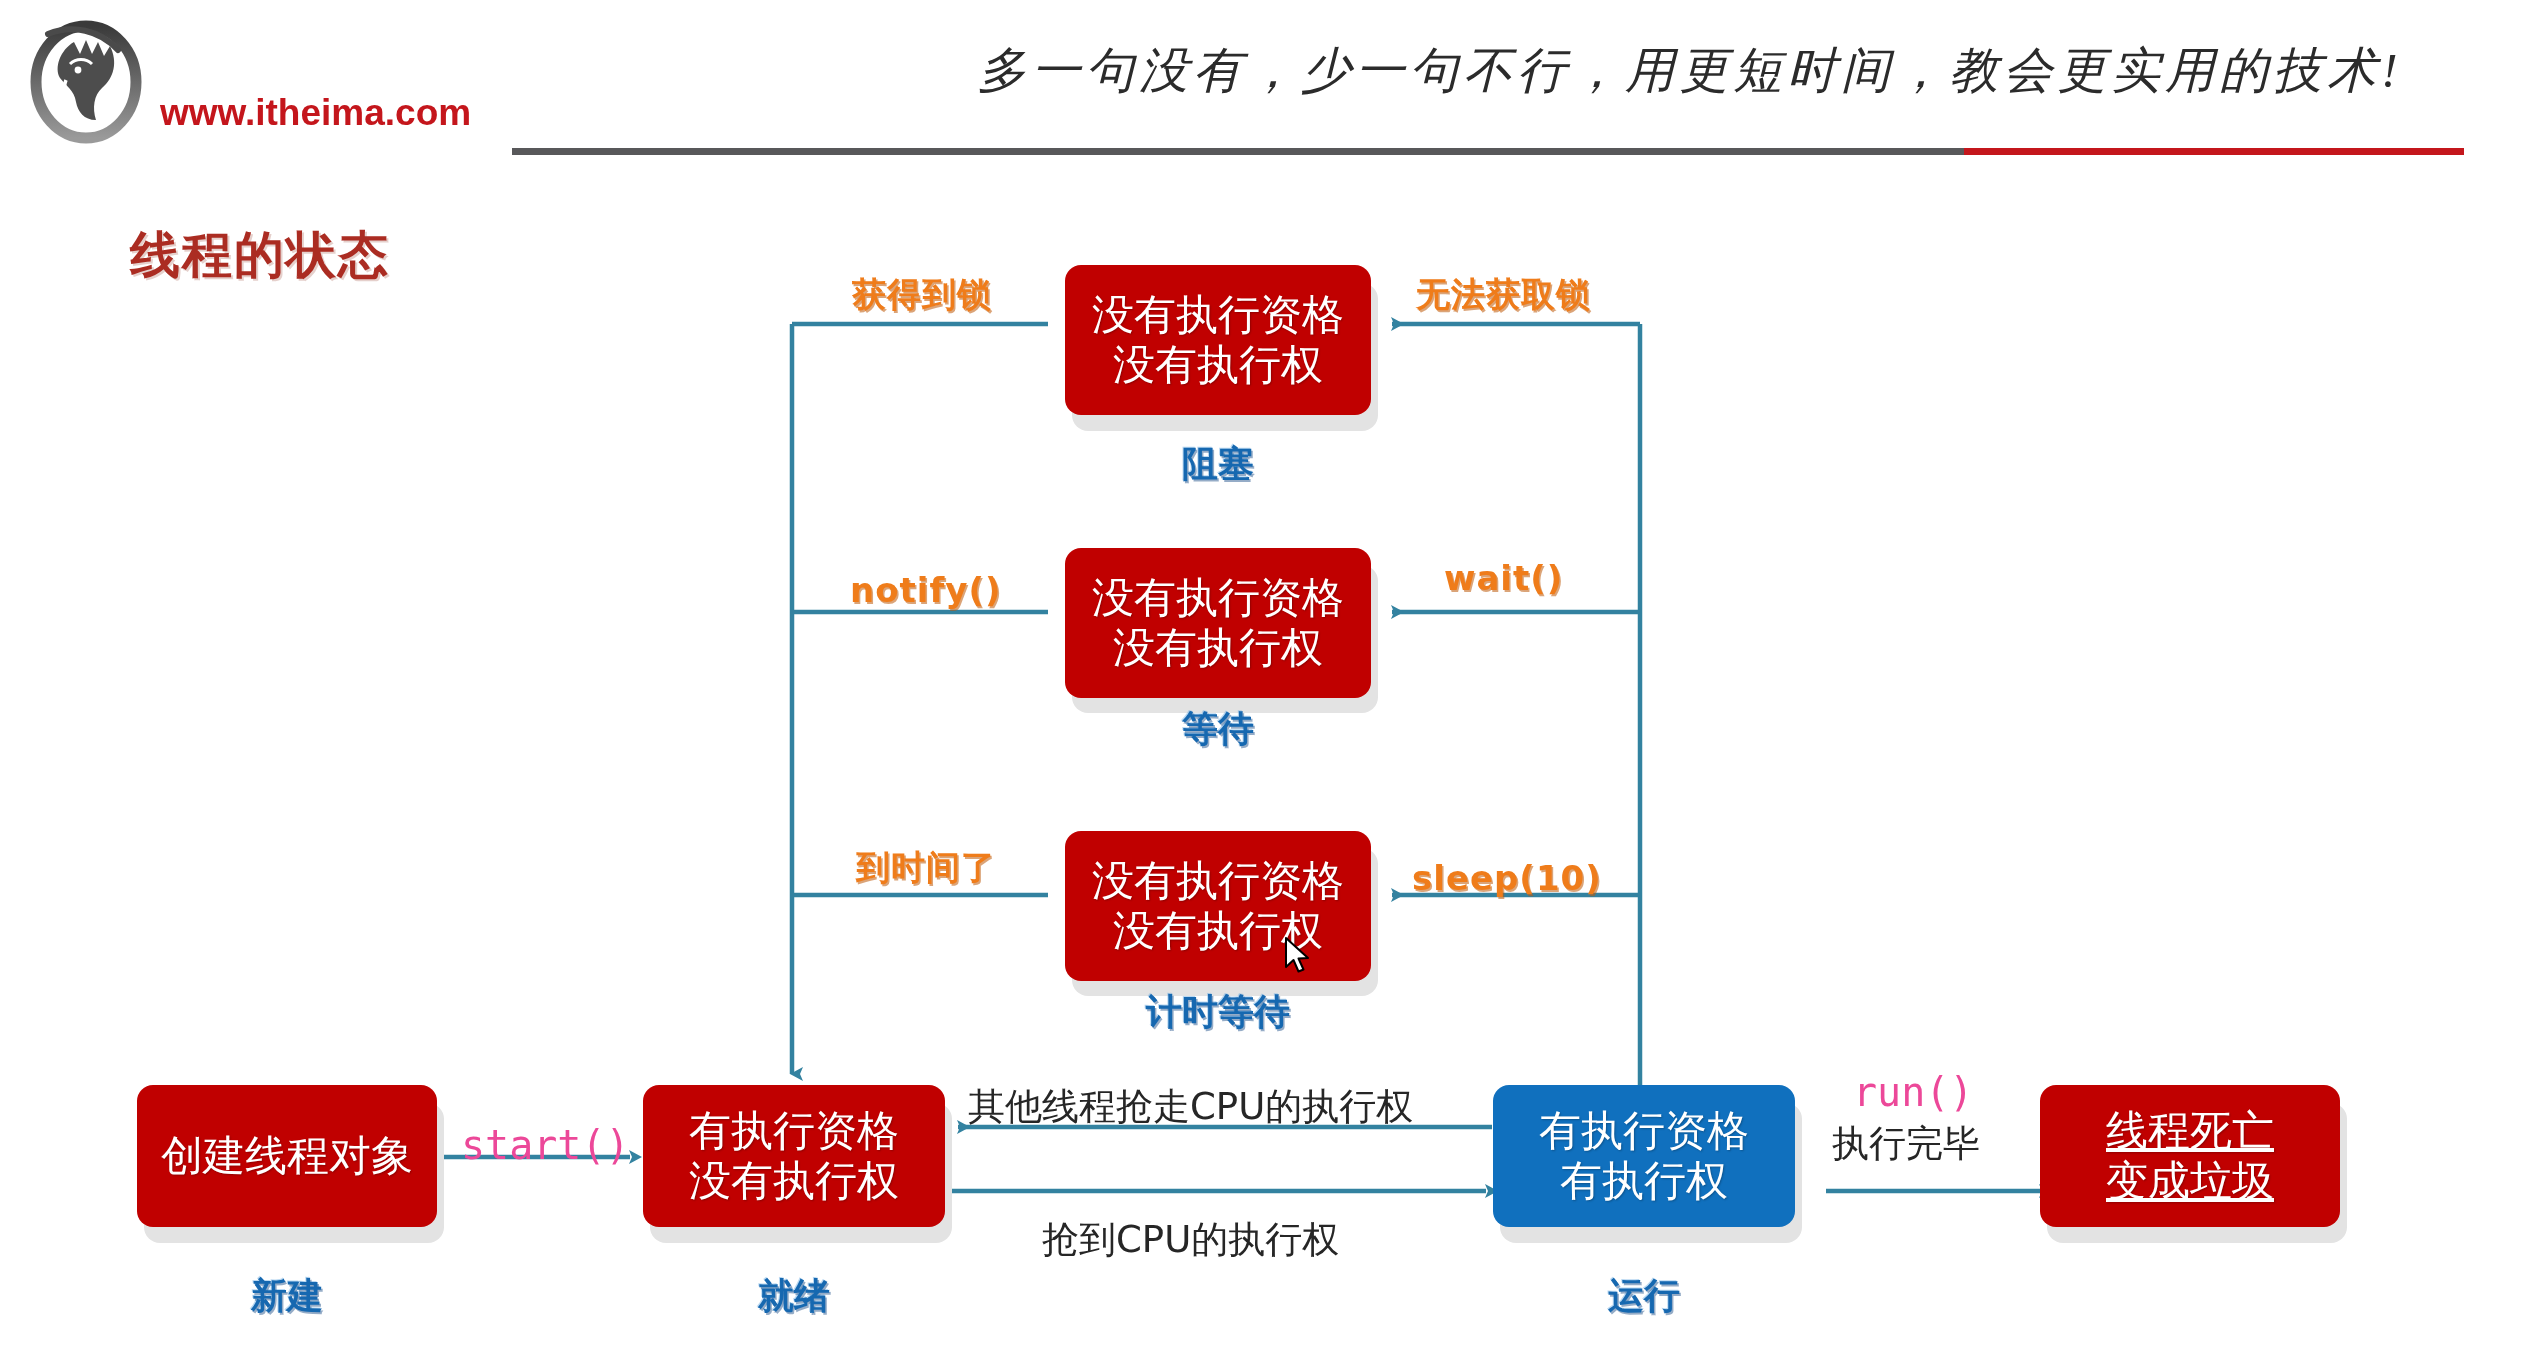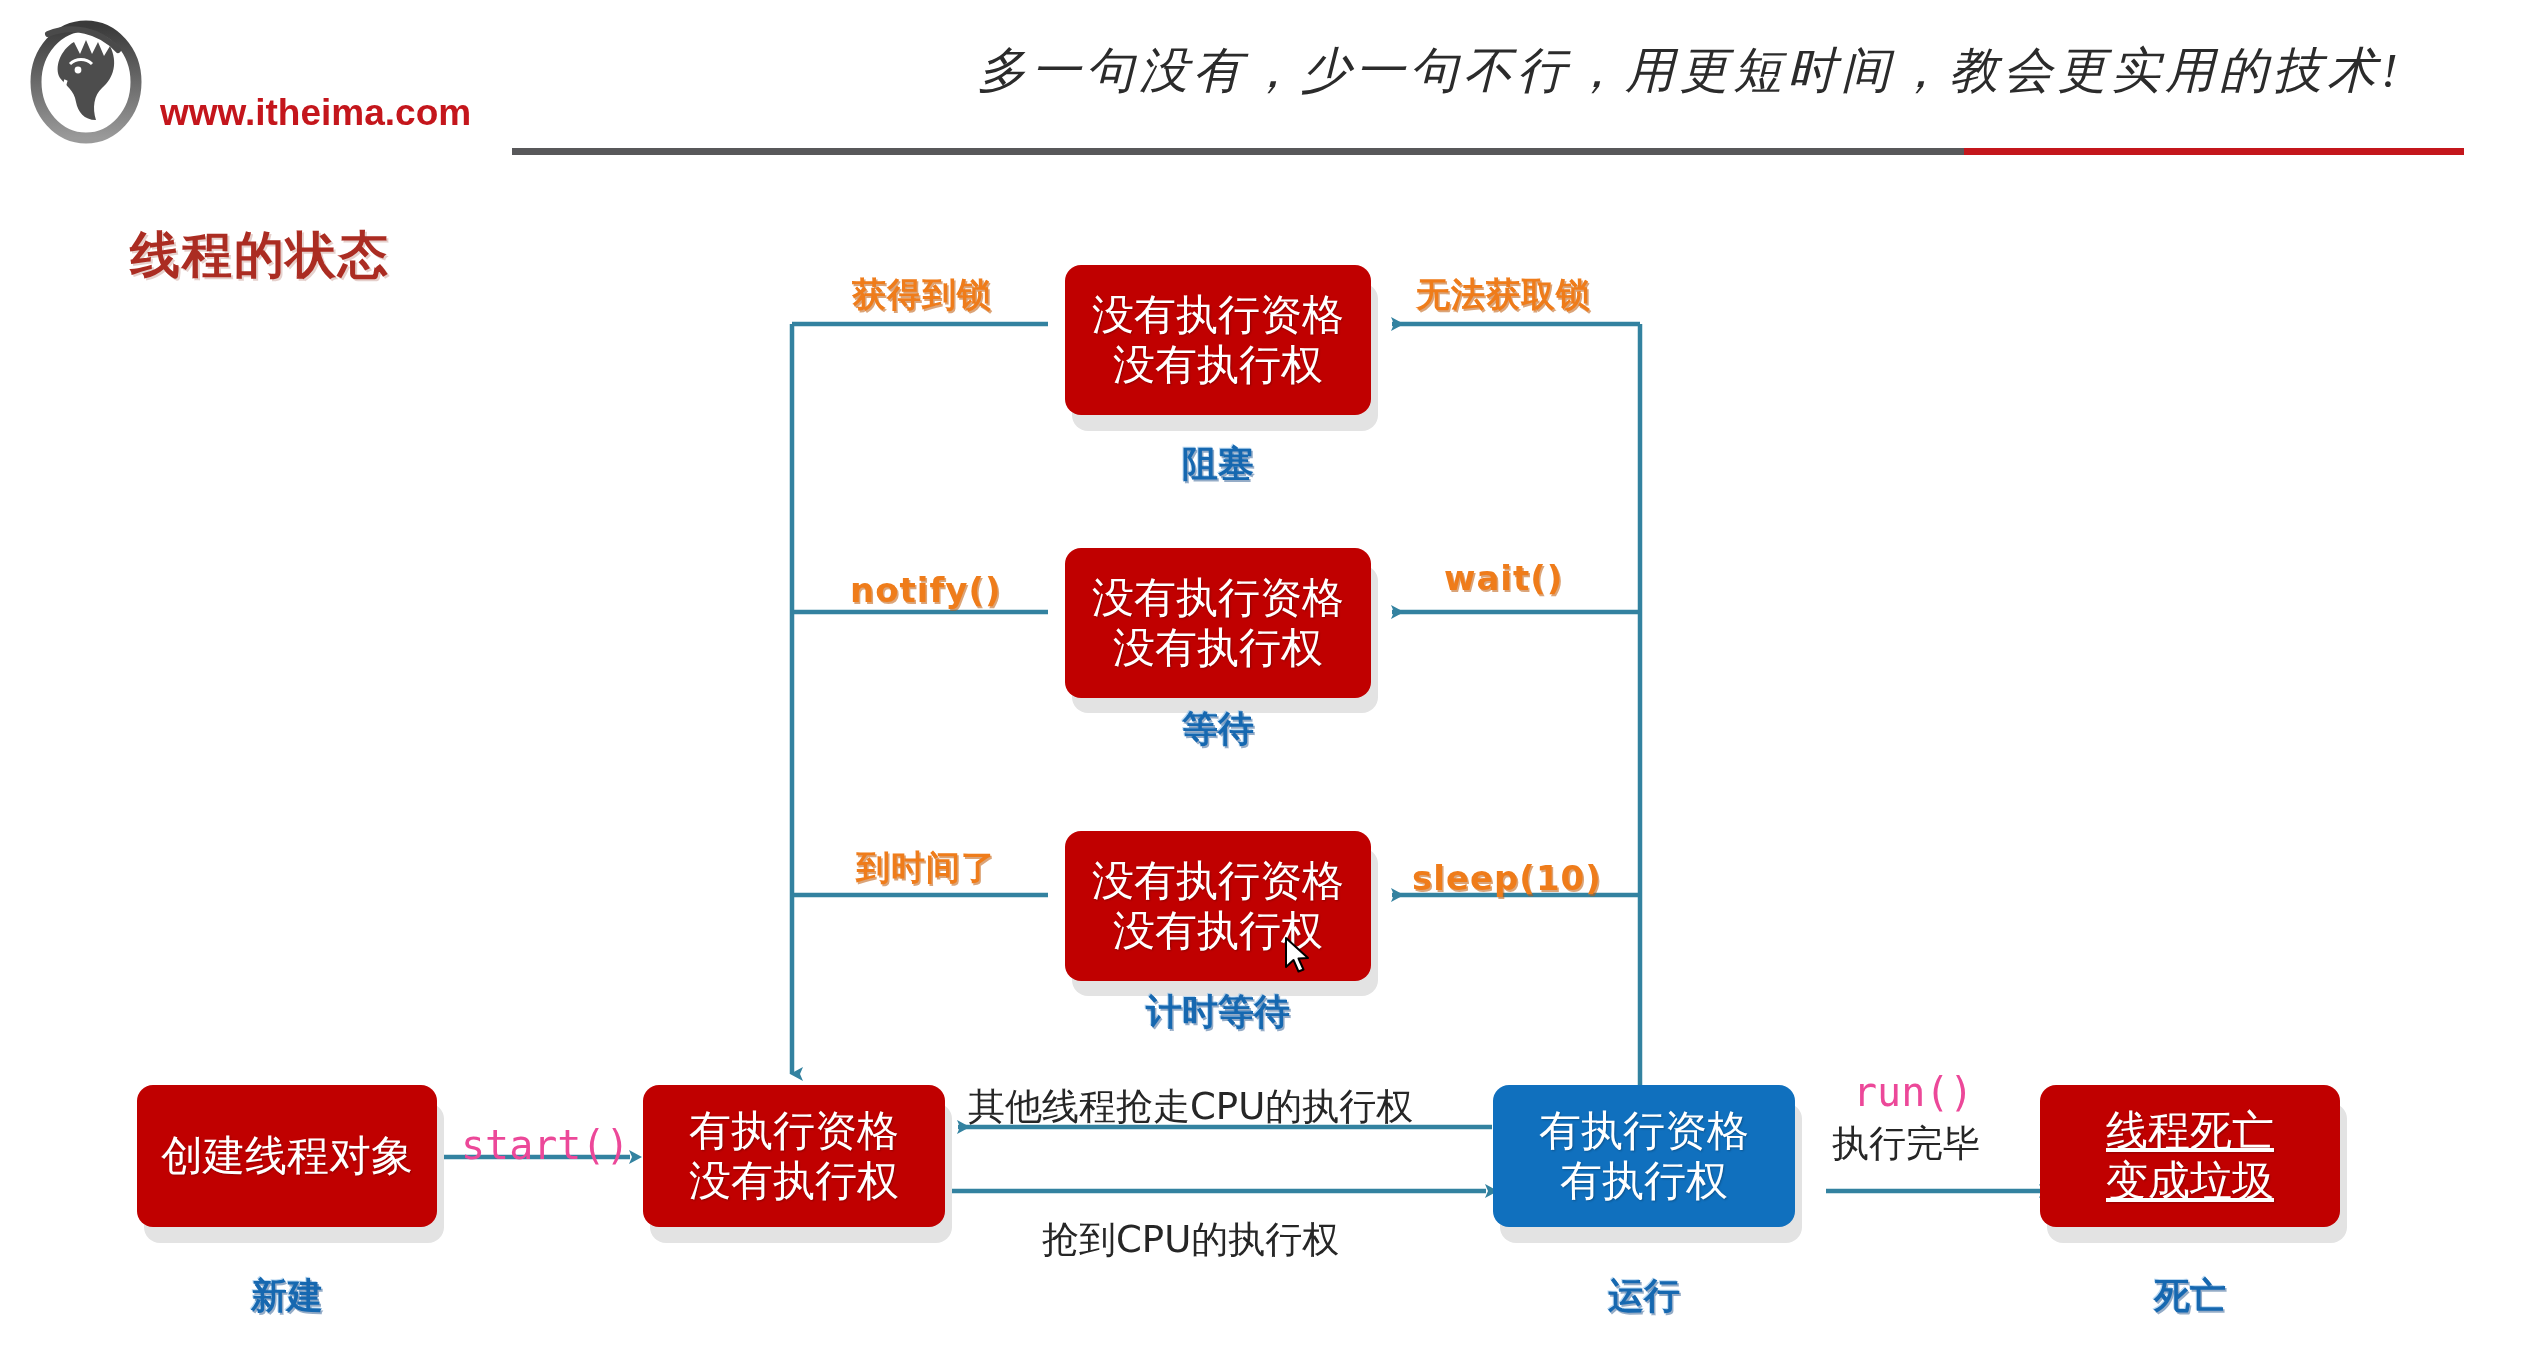--- a/index.html
+++ b/index.html
@@ -202,34 +202,34 @@
   <div class="node red" style="left:137px; top:1085px; width:300px; height:142px; font-size:42px;">
     <span class="ln">创建线程对象</span>
   </div>
   <div class="state-label" style="left:137px; top:1272px; width:300px;">新建</div>
 
   <div class="node-shadow" style="left:650px; top:1103px; width:302px; height:140px;"></div>
   <div class="node red" style="left:643px; top:1085px; width:302px; height:142px; font-size:42px;">
     <span class="ln">有执行资格</span>
     <span class="ln">没有执行权</span>
   </div>
+  <div class="state-label" style="left:643px; top:1272px; width:302px;">就绪</div>
 
   <div class="node-shadow" style="left:1500px; top:1103px; width:302px; height:140px;"></div>
   <div class="node blue" style="left:1493px; top:1085px; width:302px; height:142px; font-size:42px;">
     <span class="ln">有执行资格</span>
     <span class="ln">有执行权</span>
   </div>
   <div class="state-label" style="left:1493px; top:1272px; width:302px;">运行</div>
 
   <div class="node-shadow" style="left:2047px; top:1103px; width:300px; height:140px;"></div>
   <div class="node red" style="left:2040px; top:1085px; width:300px; height:142px; font-size:42px;text-decoration:underline;">
     <span class="ln">线程死亡</span>
     <span class="ln">变成垃圾</span>
   </div>
-  <div class="state-label" style="left:2040px; top:1272px; width:300px;">死亡</div>
 
   <div class="edge-label-orange" style="left:852px; top:272px;">获得到锁</div>
   <div class="edge-label-orange" style="left:1416px; top:272px;">无法获取锁</div>
 
   <div class="edge-label-orange" style="left:850px; top:558px;margin-top:12px;">notify()</div>
   <div class="edge-label-orange" style="left:1444px; top:558px;">wait()</div>
 
   <div class="edge-label-orange" style="left:856px; top:845px;">到时间了</div>
   <div class="edge-label-orange" style="left:1412px; top:858px;">sleep(10)</div>
 

